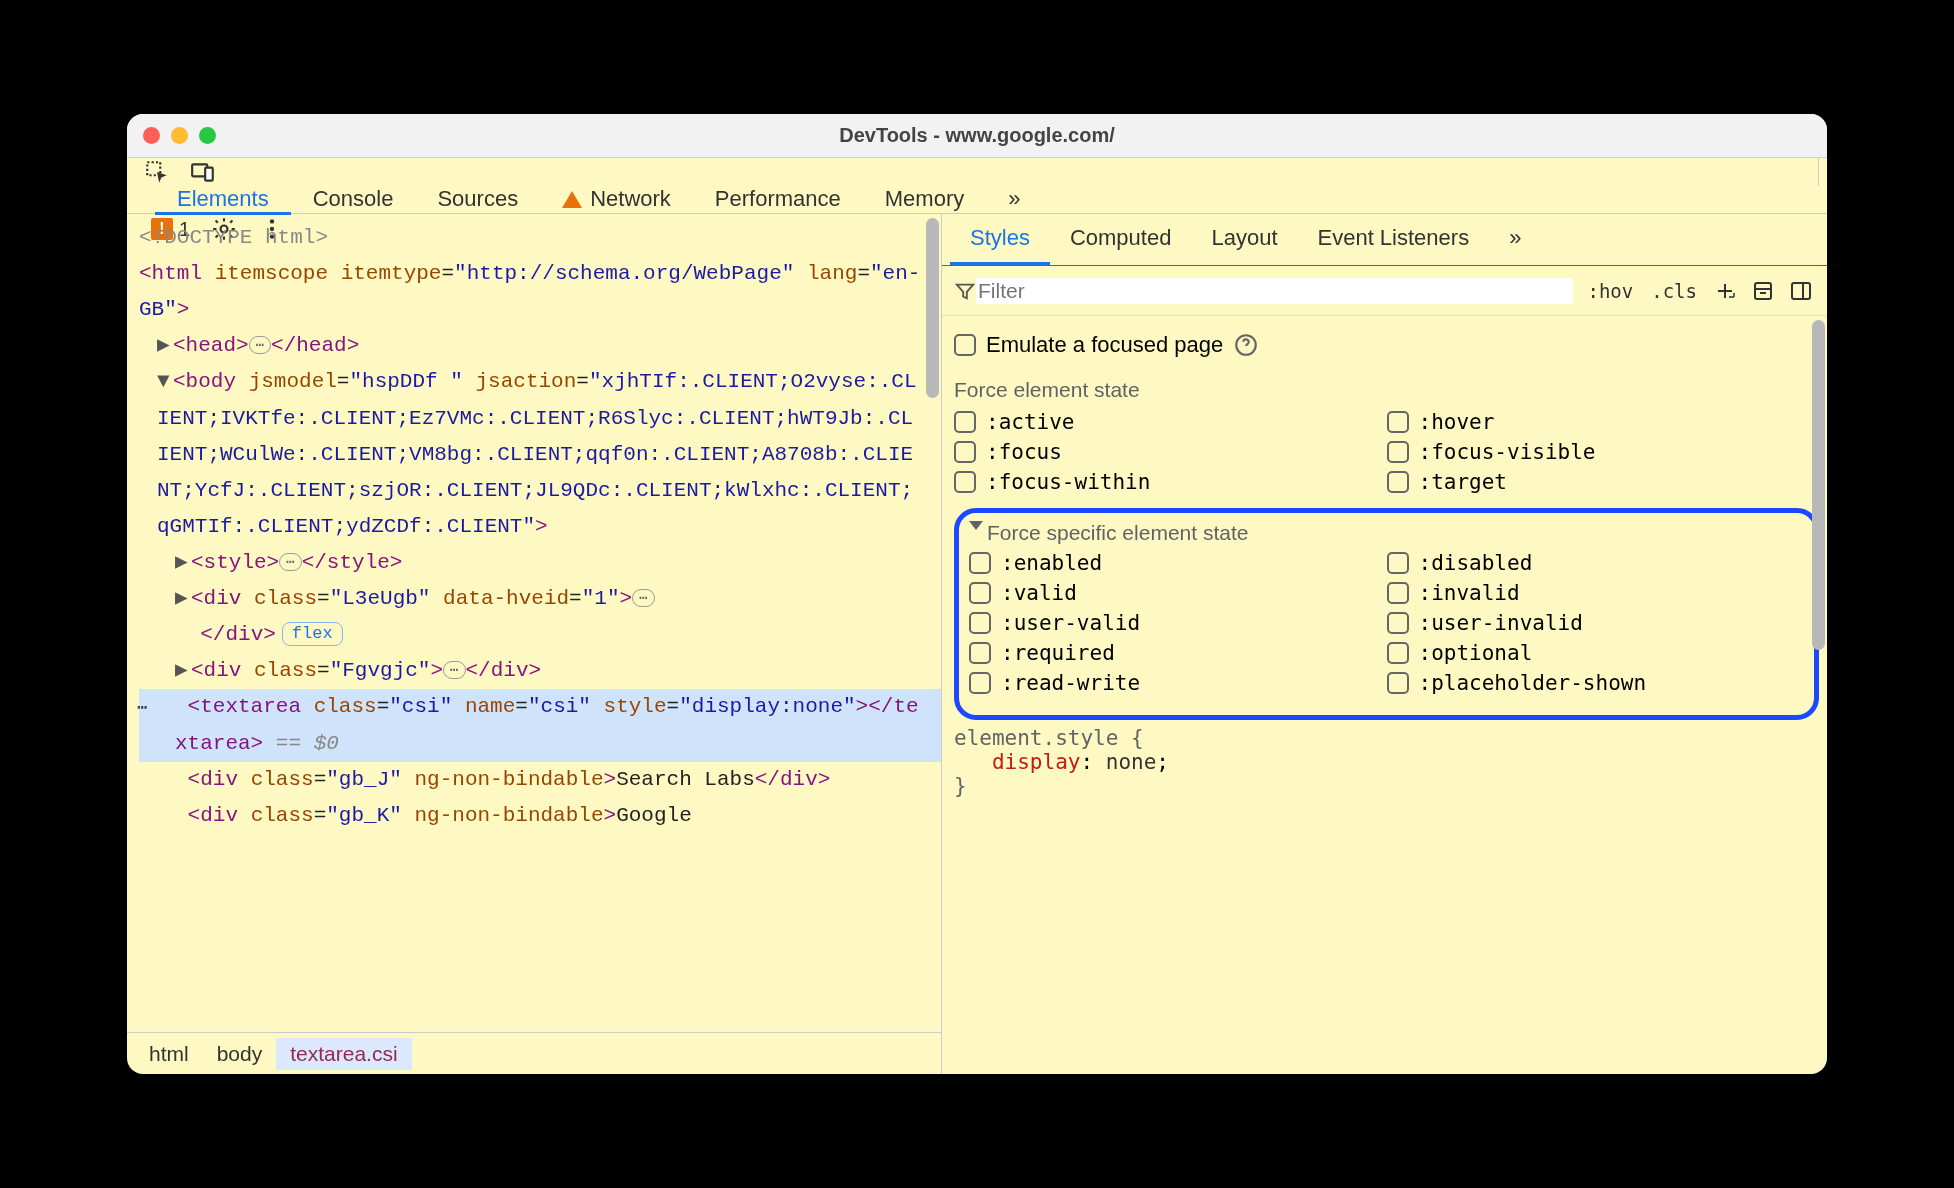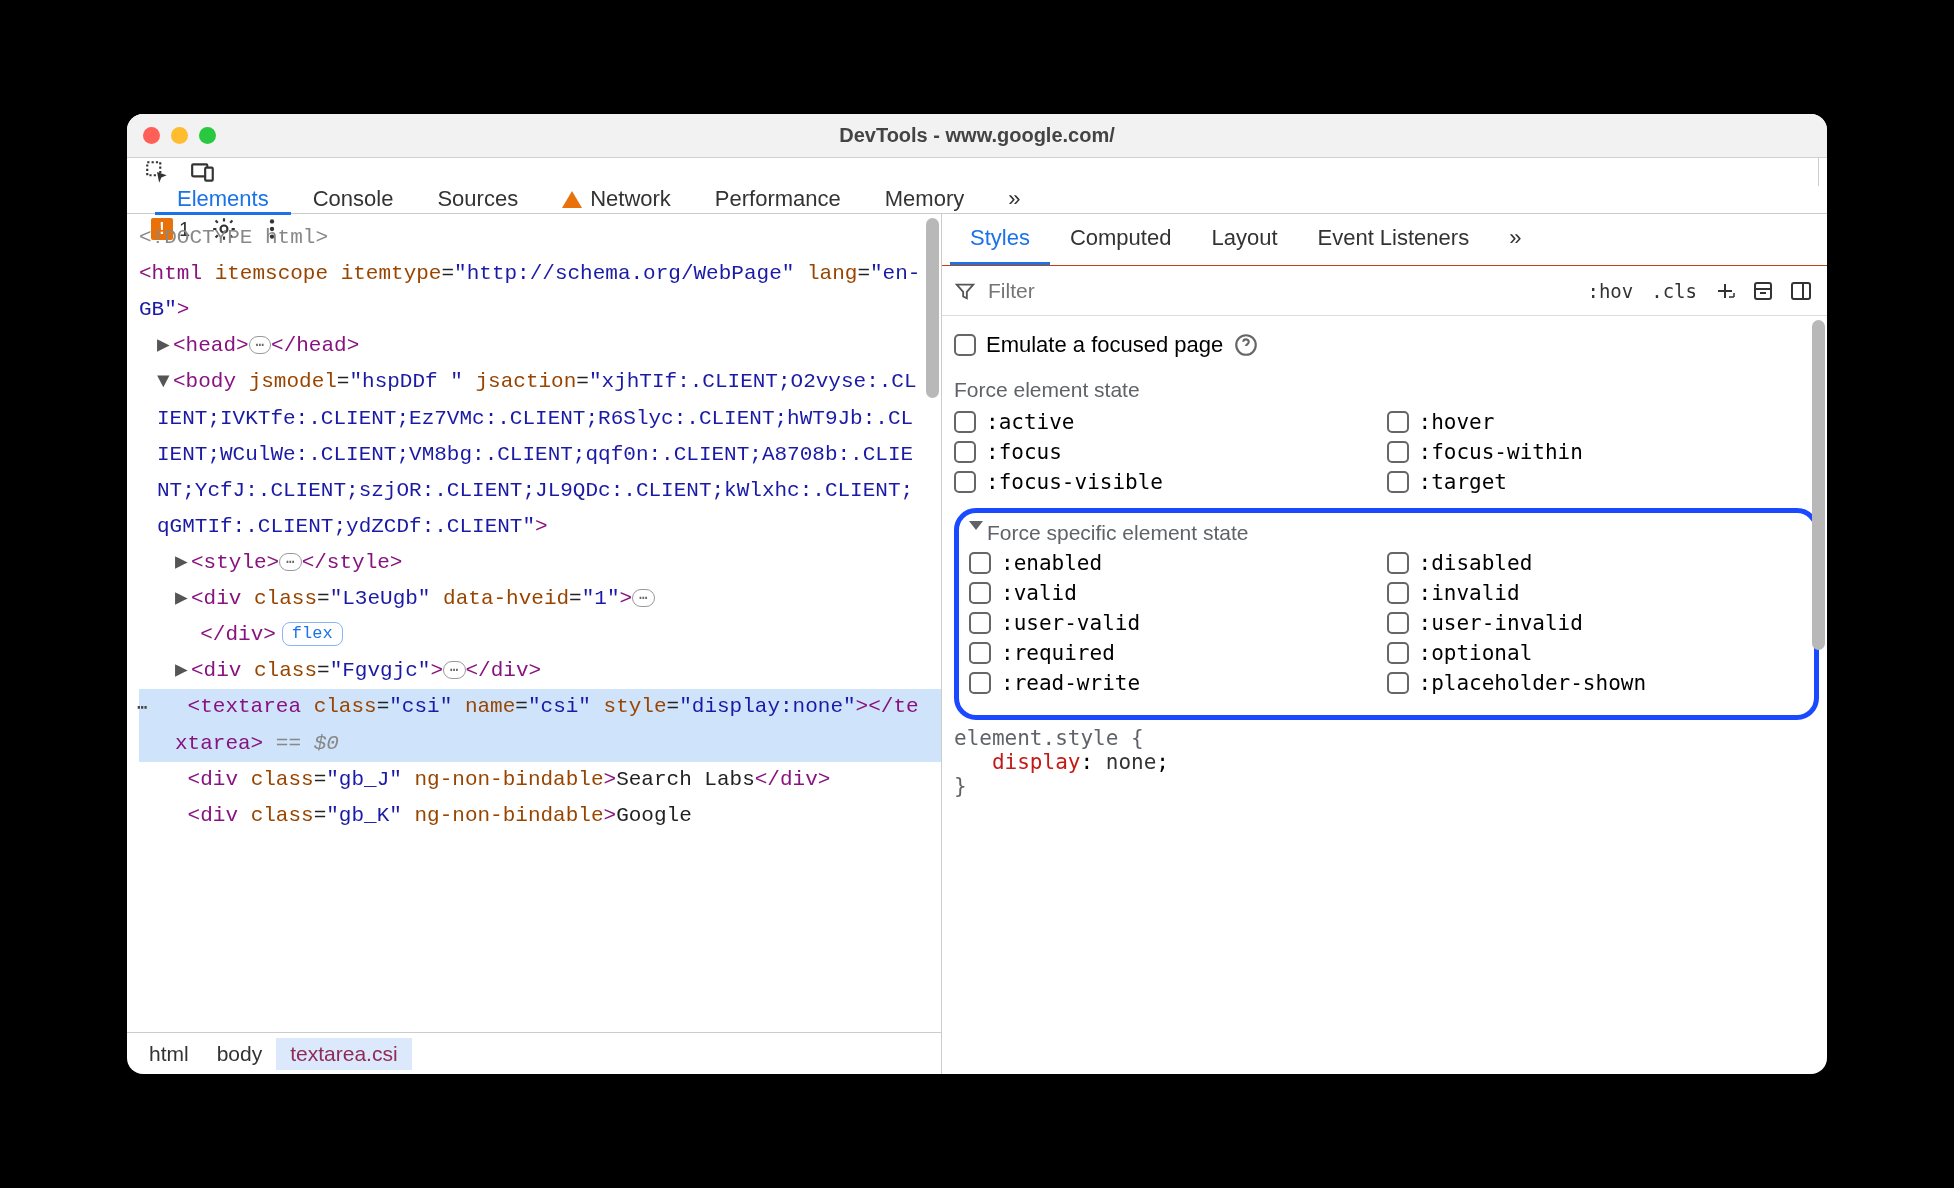--- a/index.html
+++ b/index.html
@@ -10,21 +10,21 @@
     font-family: -apple-system, BlinkMacSystemFont, "Segoe UI", Helvetica, Arial, sans-serif;
     width: 1954px;
     height: 1188px;
     display: flex;
     align-items: center;
     justify-content: center;
   }
   .window {
     width: 1700px;
     height: 960px;
-    background: #ffffff;
+    background: #fef9c3;
     border-radius: 16px;
     box-shadow: 0 20px 50px rgba(0,0,0,0.5);
     display: flex;
     flex-direction: column;
     overflow: hidden;
     position: relative;
   }
   .titlebar {
     height: 44px;
     background: #f2f2f2;
@@ -227,21 +227,20 @@
     border-bottom: 1px solid #ddd;
     display: flex;
     align-items: center;
     padding: 0 12px;
     gap: 10px;
   }
   .filter-wrap {
     flex: 1;
     display: flex;
     align-items: center;
-    gap: 10px;
     color: #555;
     font-size: 21px;
   }
   .filter-input {
     border: none;
     outline: none;
     font-size: 21px;
     flex: 1;
     color: #333;
   }
@@ -476,25 +475,25 @@
           <div class="state-item">
               <div class="chk"></div>
               <span>:hover</span>
             </div>
           <div class="state-item">
               <div class="chk"></div>
               <span>:focus</span>
             </div>
           <div class="state-item">
               <div class="chk"></div>
-              <span>:focus-within</span>
+              <span>:focus-visible</span>
             </div>
           <div class="state-item">
               <div class="chk"></div>
-              <span>:focus-visible</span>
+              <span>:focus-within</span>
             </div>
           <div class="state-item">
               <div class="chk"></div>
               <span>:target</span>
             </div>
         </div>
 
         <div class="highlight-box">
           <div class="section-row">
             <div class="tri-down"></div>

